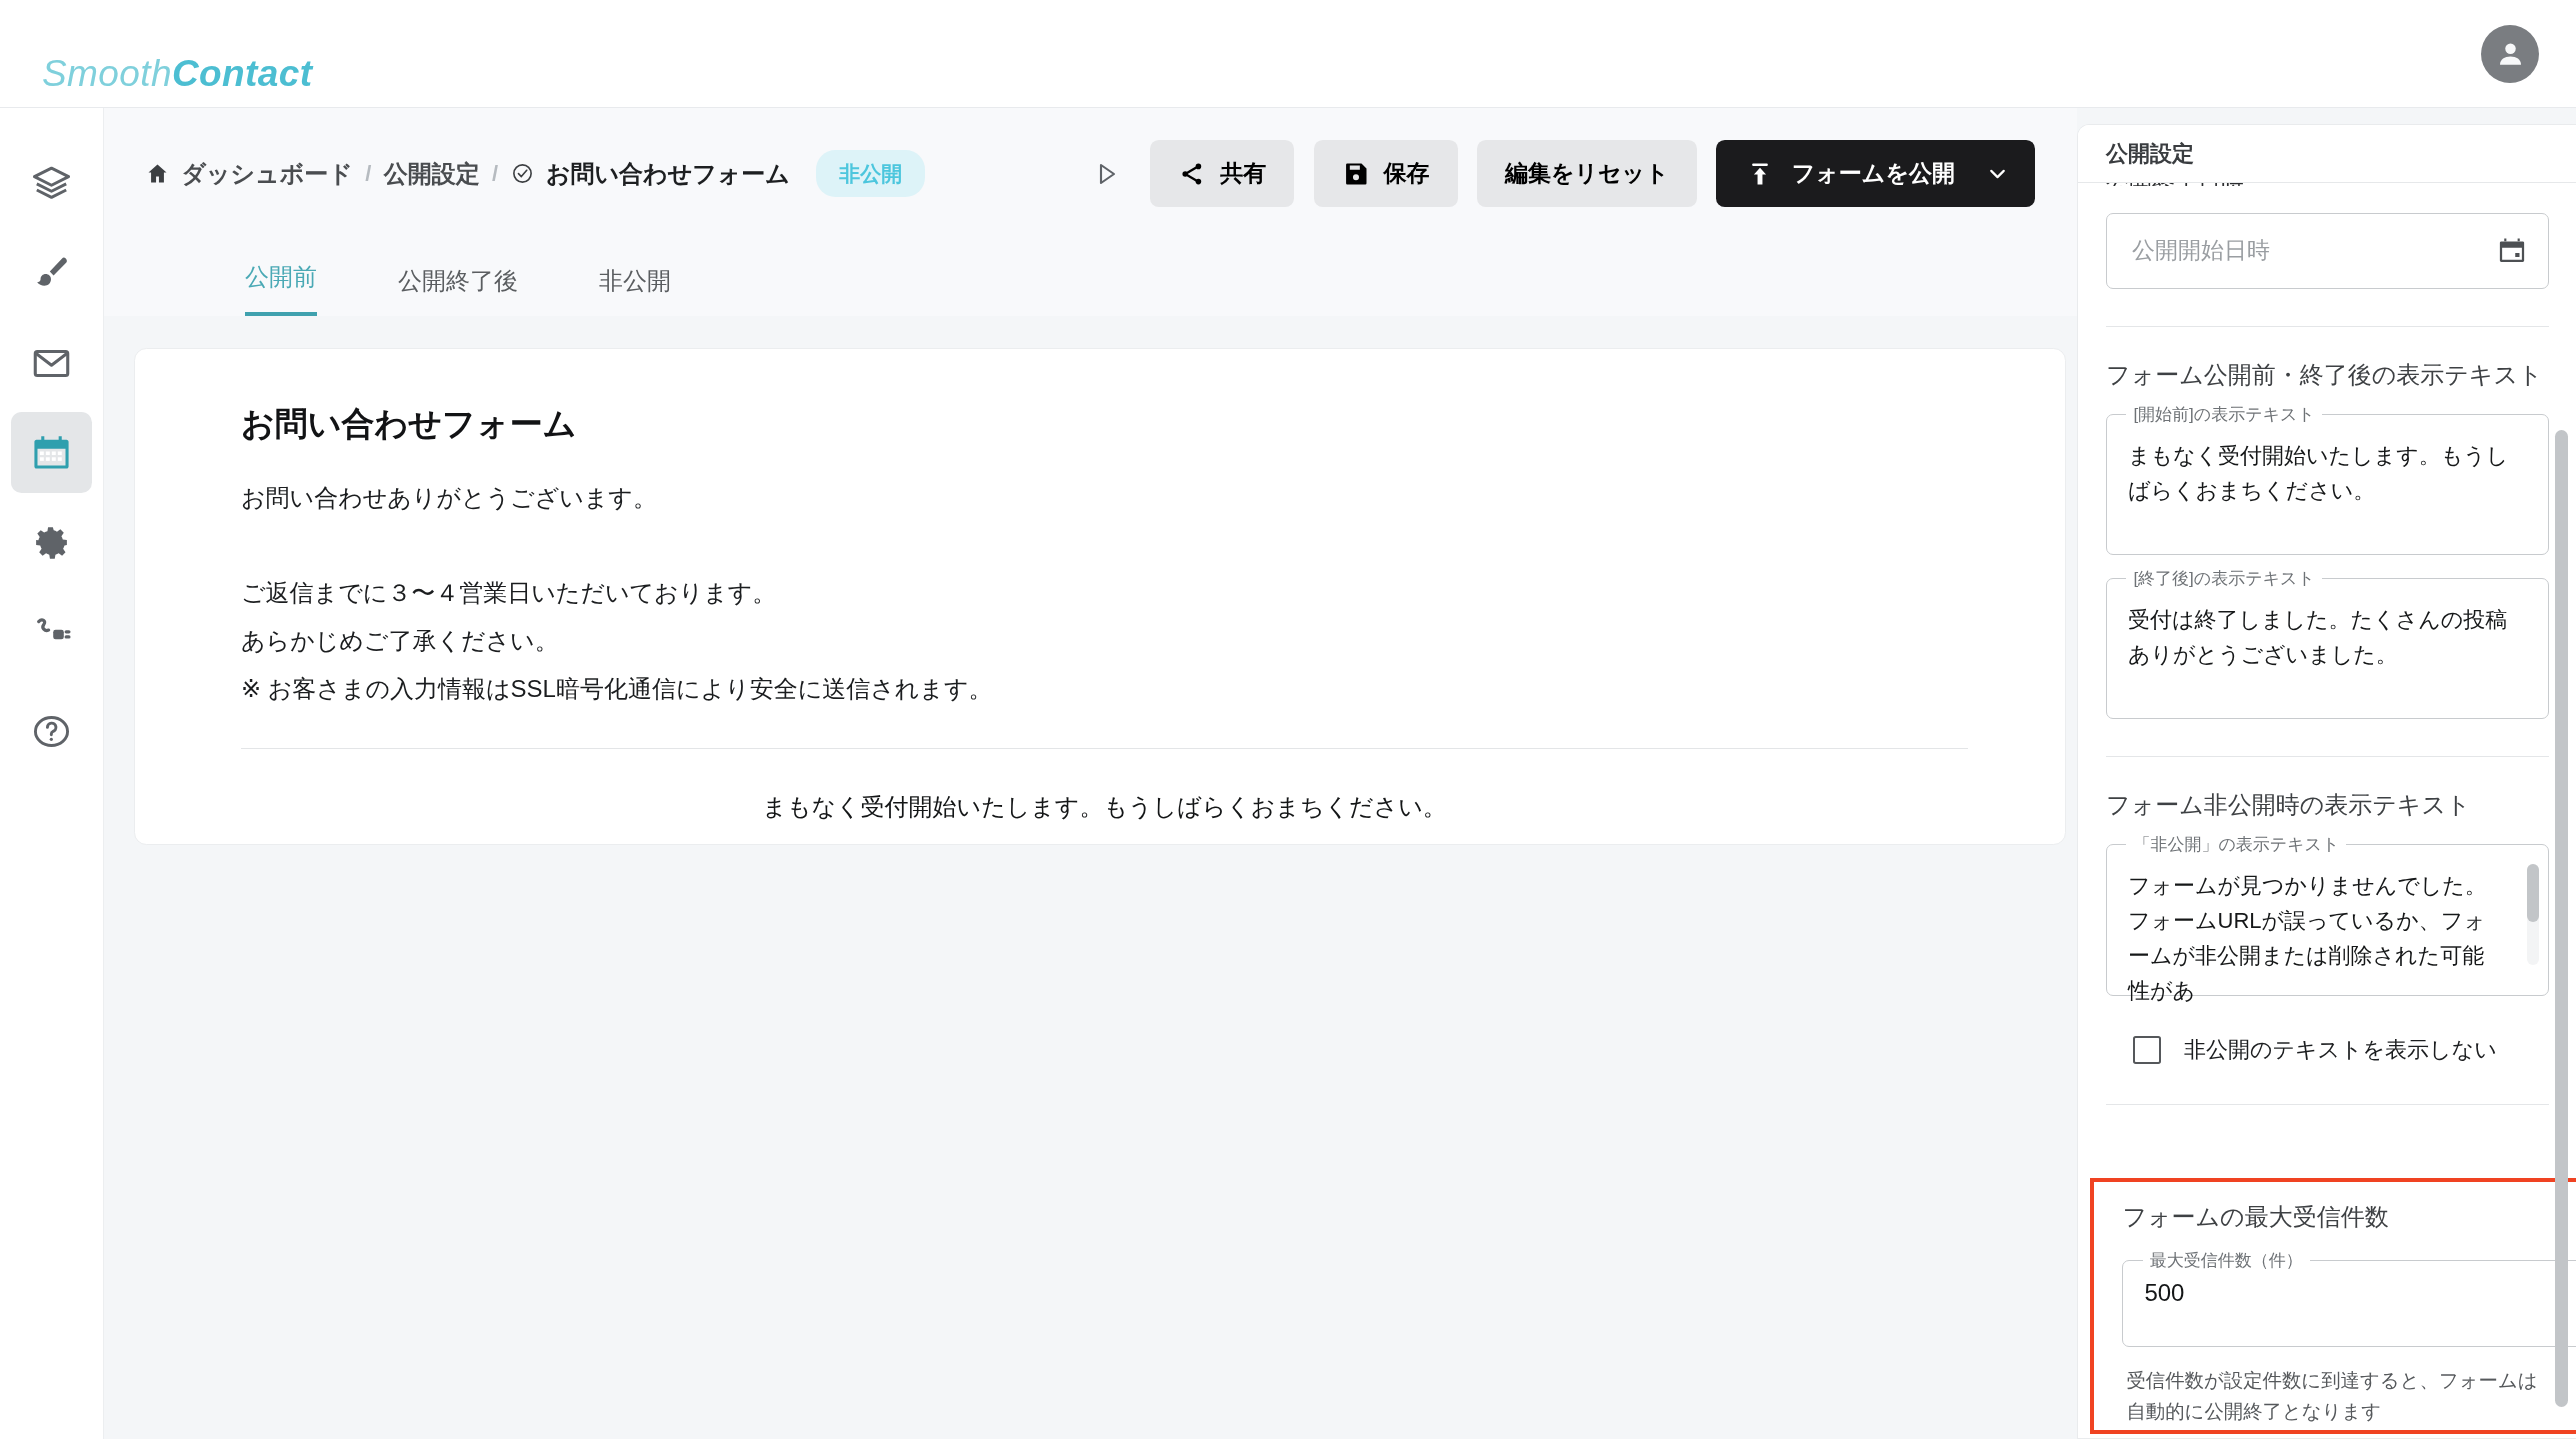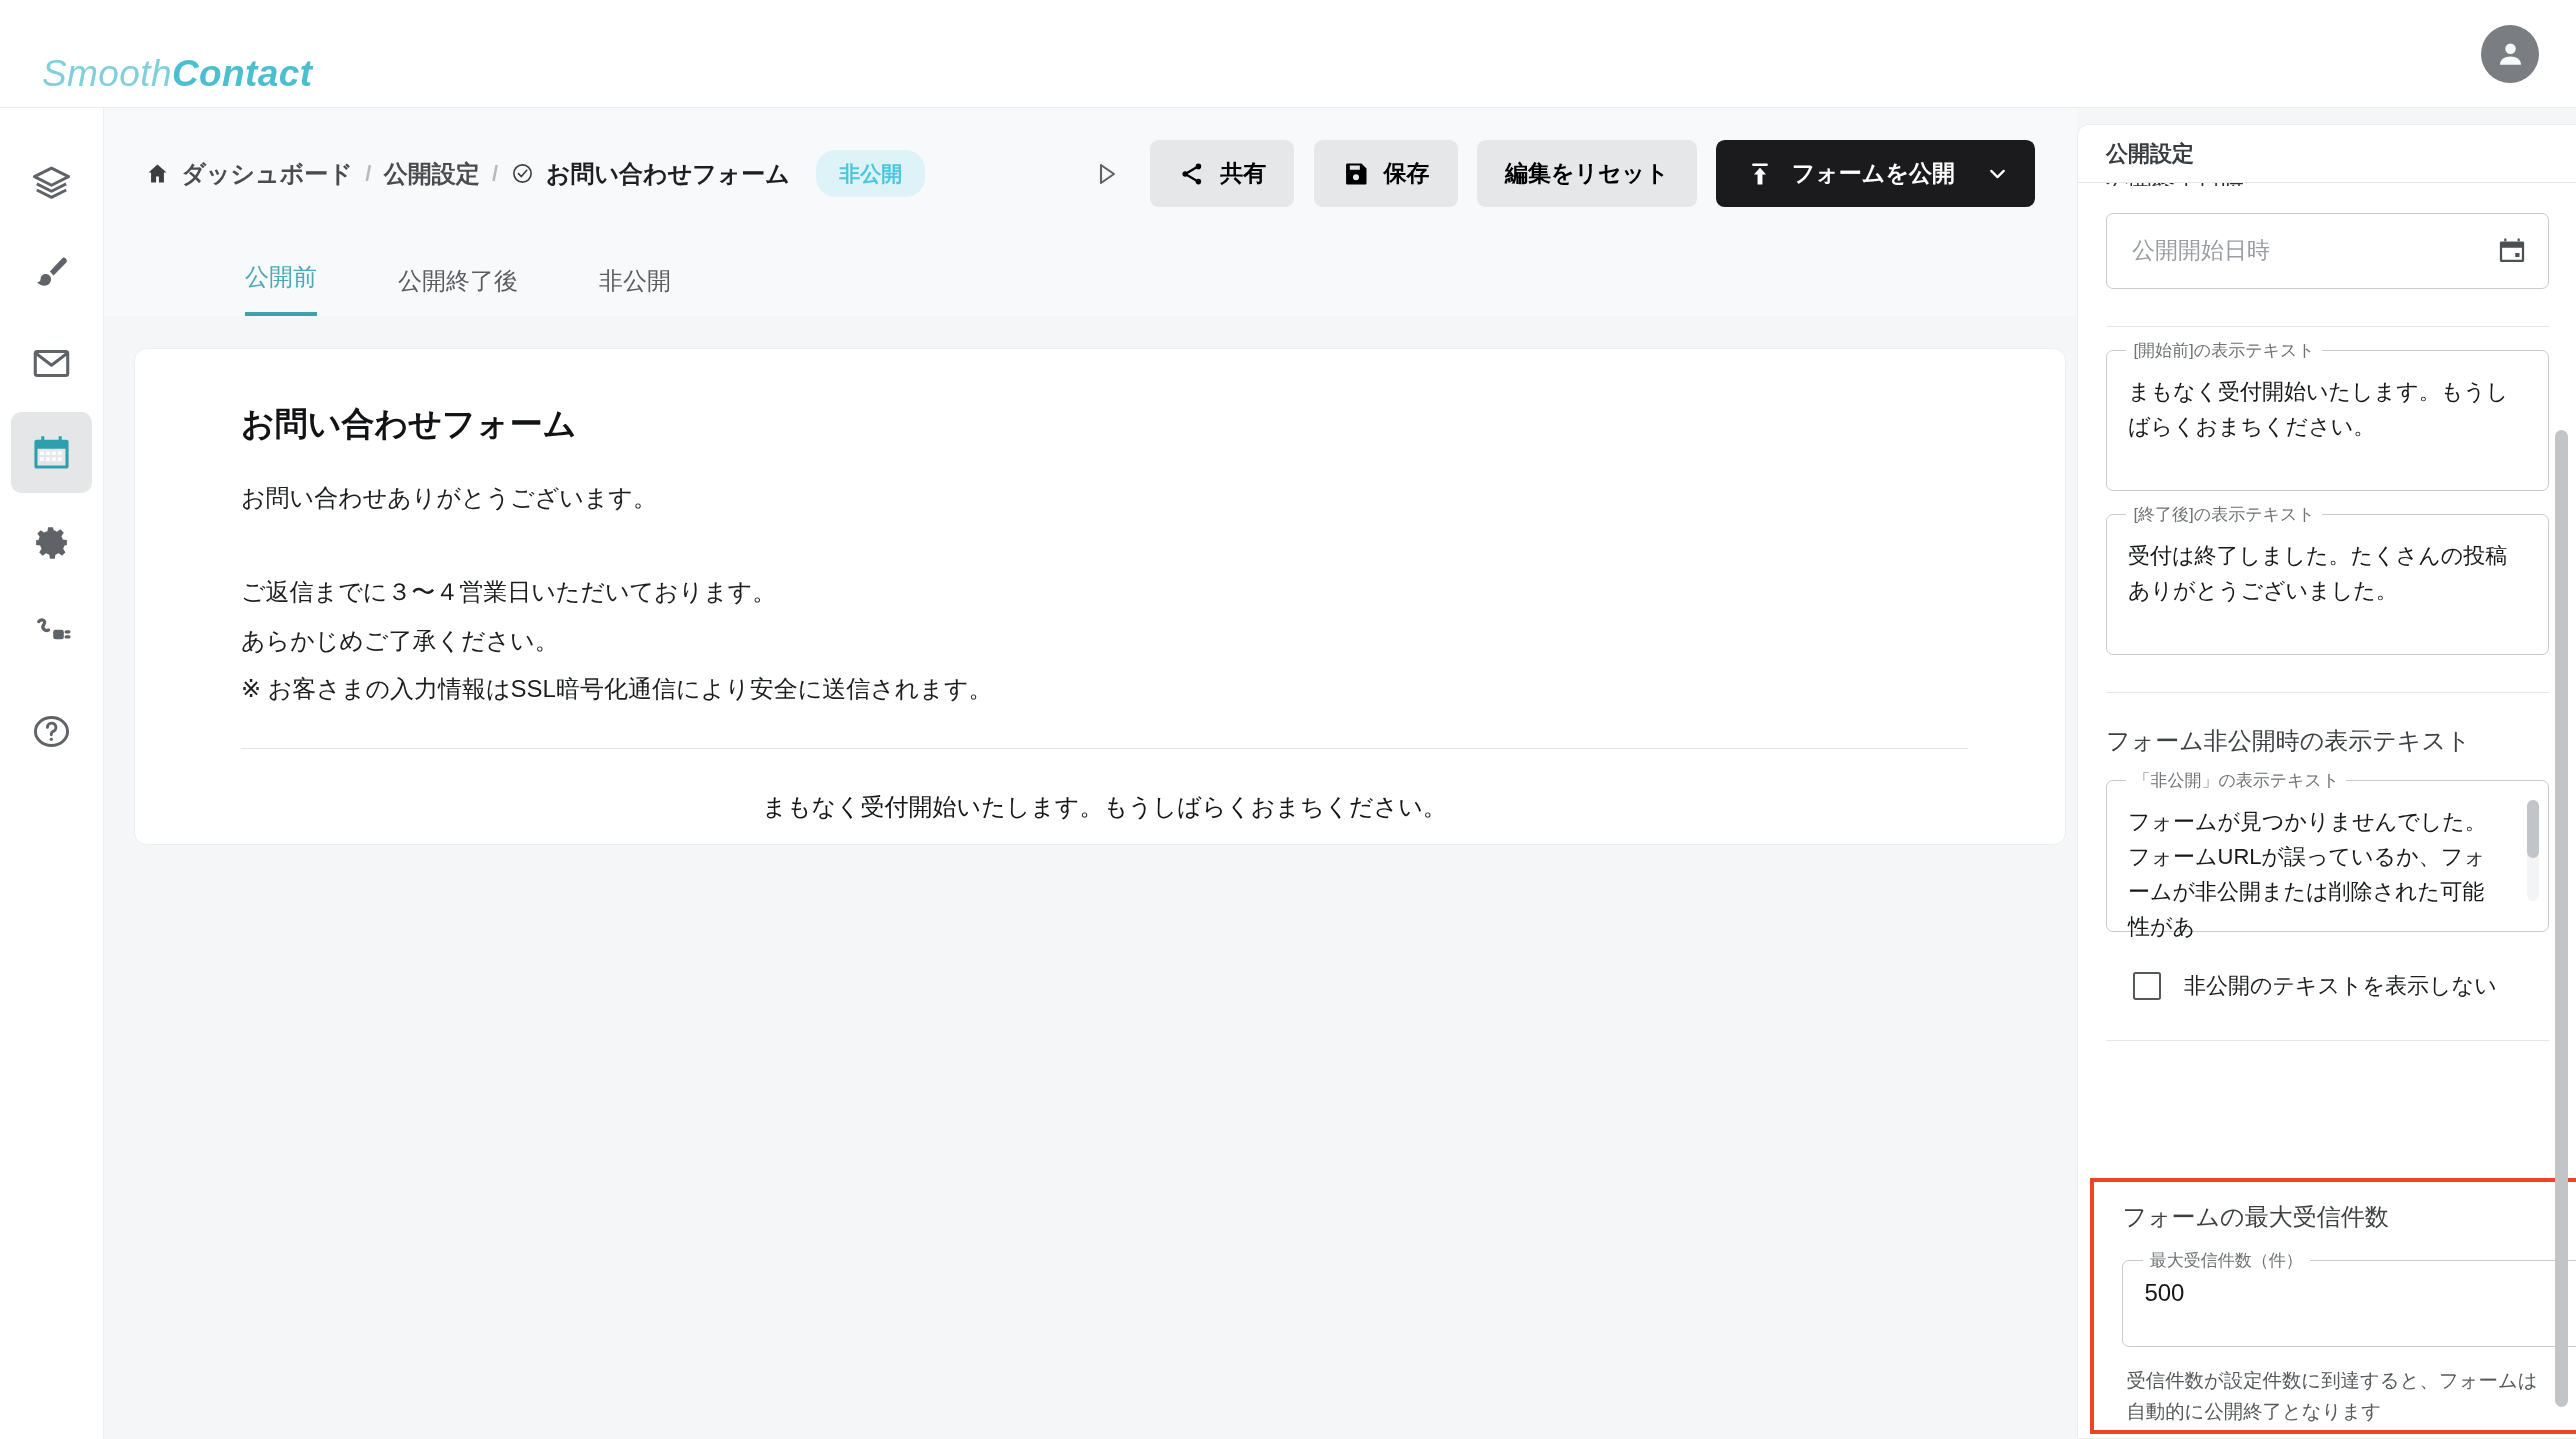--- a/index.html
+++ b/index.html
@@ -85,21 +85,21 @@
   .tab.active { color: #4aa9b5; border-bottom: 4.4px solid #3fa1ae; }
 
   
   .card {
     position: absolute; left: 134px; top: 348px; width: 1932px; height: 497px;
     background: #ffffff; border: 0.9px solid #ebedef; border-radius: 12.4px;
   }
   .card-inner { padding: 53px 97px 0 106px; }
   .form-title { font-size: 33px; font-weight: 700; color: #121315; }
   .form-p { font-size: 24px; color: #1b1d1f; margin-top: 32px; line-height: 1.55; }
-  .form-p.gap { margin-top: 58px; font-family: Liberation Serif, serif; }
+  .form-p.gap { margin-top: 58px; }
   .form-p.tight { margin-top: 10.6px; }
   .card-hr { margin: 41px 0 0 0; border: 0; border-top: 1.8px solid #e3e5e7; }
   .preview-msg {
     text-align: center; font-size: 24px; color: #141617; margin-top: 42px;
   }
 
   
   .panel {
     position: absolute; right: 0; top: 124px; width: 499px; height: 1315px;
     background: #ffffff; border: 0.9px solid #e9ebed;
@@ -362,20 +362,21 @@
               <rect x="5.8" y="2" width="1.7" height="2.2"></rect>
               <rect x="16.5" y="2" width="1.7" height="2.2"></rect>
               <rect x="14.6" y="13.6" width="3.4" height="3.2"></rect>
             </svg>
           </span>
         </div>
       </div>
 
       <hr class="sect-divider">
 
+      <div class="sect-title">フォーム公開前・終了後の表示テキスト</div>
 
       <div class="fieldset h1">
         <span class="legend">[開始前]の表示テキスト</span>
         <div class="ta-text">まもなく受付開始いたします。もうしばらくおまちください。</div>
       </div>
 
       <div class="fieldset h2">
         <span class="legend">[終了後]の表示テキスト</span>
         <div class="ta-text">受付は終了しました。たくさんの投稿ありがとうございました。</div>
       </div>

